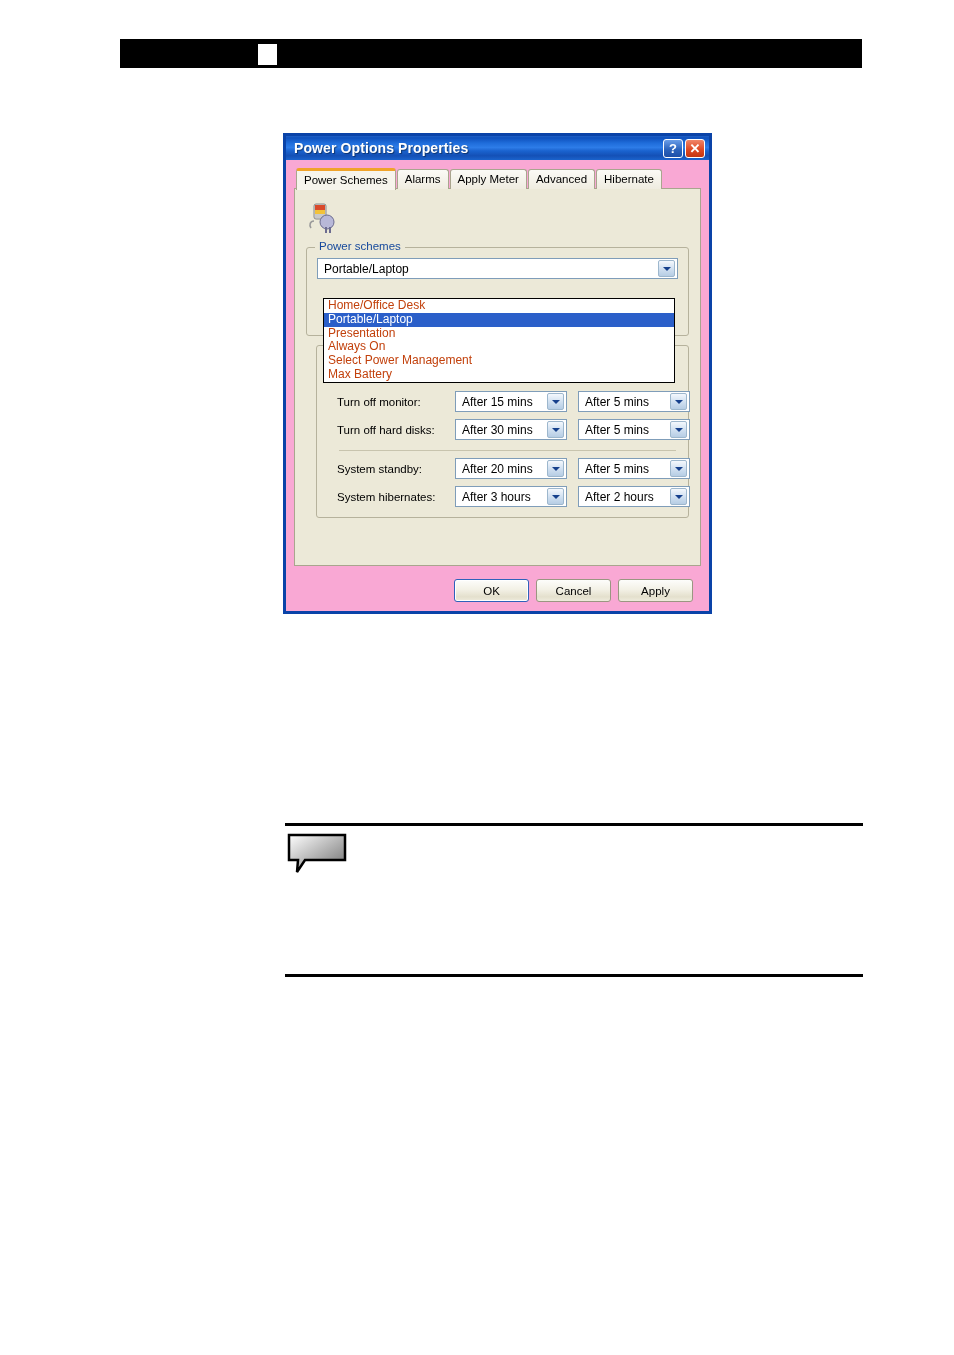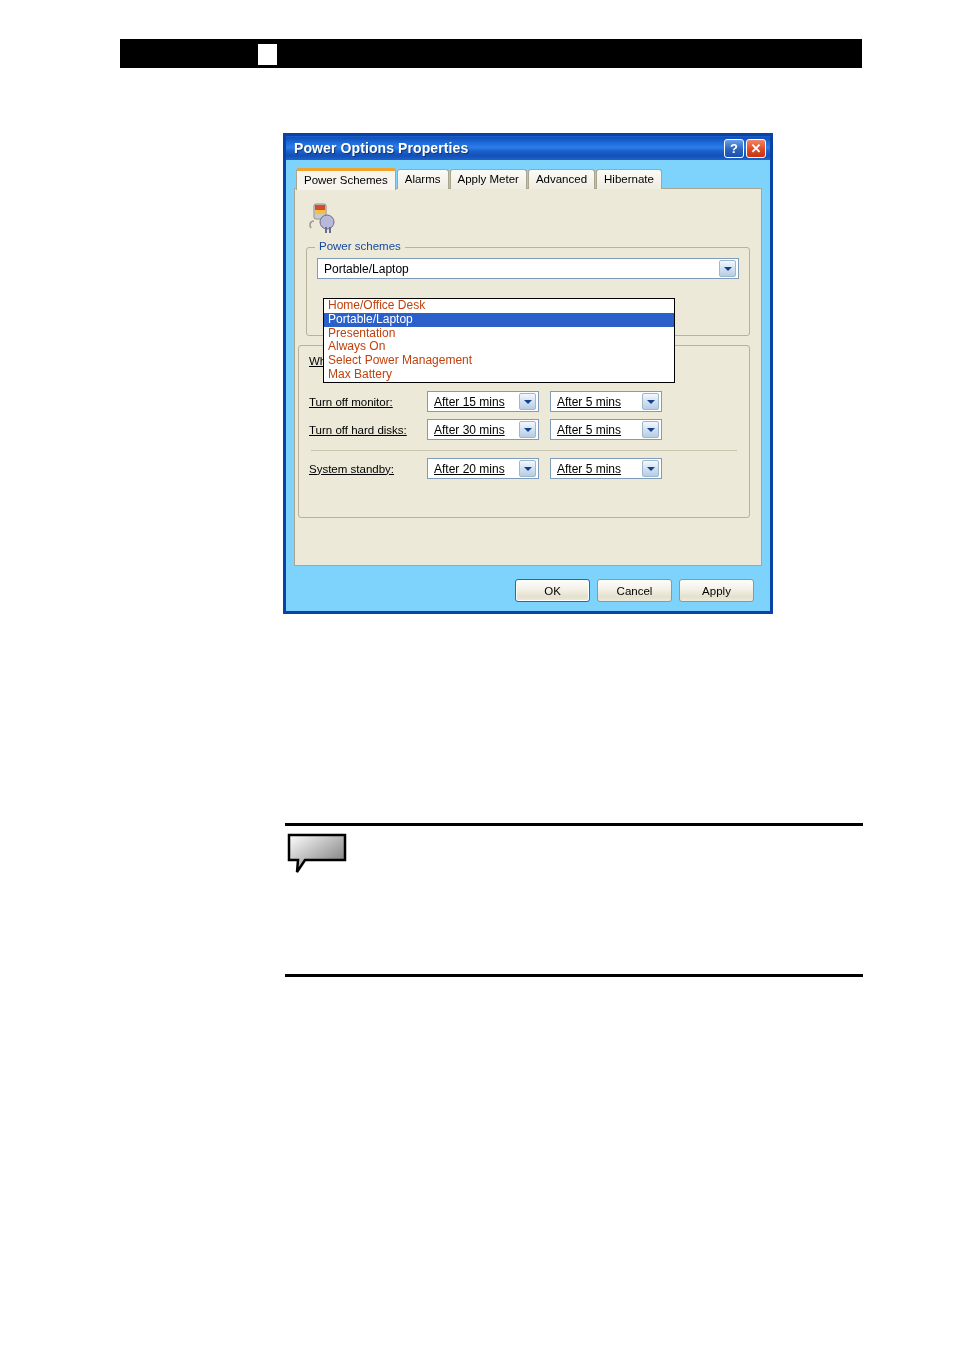--- a/index.html
+++ b/index.html
@@ -31,23 +31,23 @@
     width: 19px;
     height: 21px;
     background: #ffffff;
   }
 
   
   .dialog {
     position: absolute;
     left: 283px;
     top: 133px;
-    width: 490px;
+    width: 429px;
     height: 481px;
-    background: #7dd3fc;
+    background: #f9a8d4;
     border: 3px solid #0A43A8;
     border-top: none;
     box-sizing: border-box;
   }
   .titlebar {
     height: 27px;
     background: linear-gradient(to bottom,
         #1f5fc4 0%, #0f51bd 8%, #1f6ddb 30%,
         #2d7ce8 48%, #1a63cf 62%, #1450b6 82%, #1b63cc 100%);
     border-left: 3px solid #0A43A8;
@@ -236,27 +236,26 @@
     white-space: nowrap;
   }
   .dd-item.selected {
     background: #2b5fc9;
     color: #ffffff;
   }
 
   
   .settings-group {
     position: relative;
-    margin: 9px 11px 0 3px;
+    margin: 9px 11px 0 21px;
     border: 1px solid #b6b29c;
     border-radius: 3px;
-    padding: 8px 10px 12px 10px;
+    padding: 8px 10px 12px 20px;
     height: 173px;
     box-sizing: border-box;
-    text-decoration: underline;
   }
   .hdr-row {
     display: flex;
     align-items: flex-start;
     height: 30px;
   }
   .hdr-label {
     font-size: 11.5px;
     width: 118px;
     padding-top: 1px;
@@ -482,20 +481,35 @@
               </span>
           </div>
           <div class="combo set-combo">
             <span class="combo-value">After 5 mins</span>
             <span class="combo-arrow">
                 <span class="chev"></span>
               </span>
           </div>
         </div>
 
+        <div class="set-row">
+          <span class="set-label">System hibernates:</span>
+          <div class="combo set-combo">
+            <span class="combo-value">After 3 hours</span>
+            <span class="combo-arrow">
+                <span class="chev"></span>
+              </span>
+          </div>
+          <div class="combo set-combo">
+            <span class="combo-value">After 2 hours</span>
+            <span class="combo-arrow">
+                <span class="chev"></span>
+              </span>
+          </div>
+        </div>
 
       </div>
     </div>
 
     <div class="footer">
       <div class="btn default">OK</div>
       <div class="btn">Cancel</div>
       <div class="btn">Apply</div>
     </div>
   </div>

